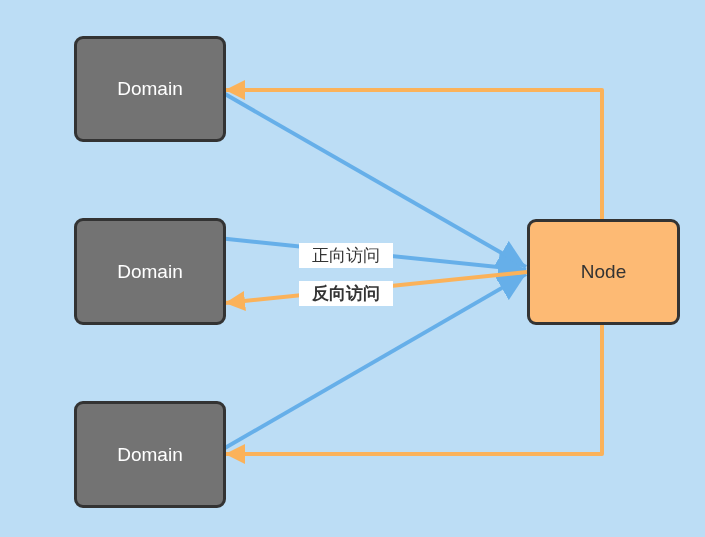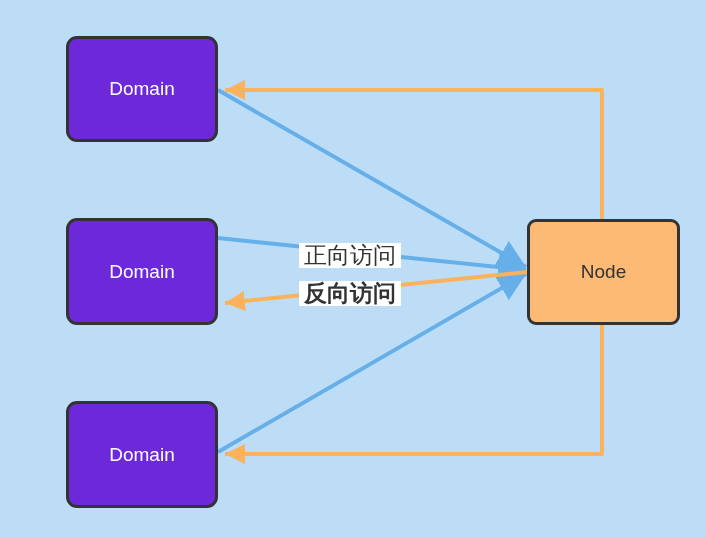--- a/index.html
+++ b/index.html
@@ -34,45 +34,44 @@
     display: flex;
     align-items: center;
     justify-content: center;
     border: 3px solid #333333;
     border-radius: 9px;
     box-sizing: border-box;
     font-size: 19px;
     cursor: default;
   }
   .box-domain {
-    left: 66px;
+    left: 74px;
     width: 152px;
     height: 107px;
-    background: #6d28d9;
+    background: #737373;
     color: #FFFFFF;
-    border-radius: 11px;
   }
   .box-domain.pos-top    { top: 36px;  height: 106px; }
   .box-domain.pos-middle { top: 218px; }
   .box-domain.pos-bottom { top: 401px; }
   .box-node {
     left: 527px;
     top: 219px;
     width: 153px;
     height: 106px;
     background: #fdba74;
     color: #333333;
   }
   .edge-label {
     position: absolute;
     background: #FFFFFF;
     color: #333333;
-    font-size: 23px;
+    font-size: 17px;
     line-height: 25px;
-    padding: 0 5px;
+    padding: 0 13px;
     white-space: nowrap;
   }
   .edge-label.forward { left: 299px; top: 243px; }
   .edge-label.reverse { left: 299px; top: 281px; font-weight: bold; }
 </style>
 </head>
 <body>
 
 <div class="canvas">
 

